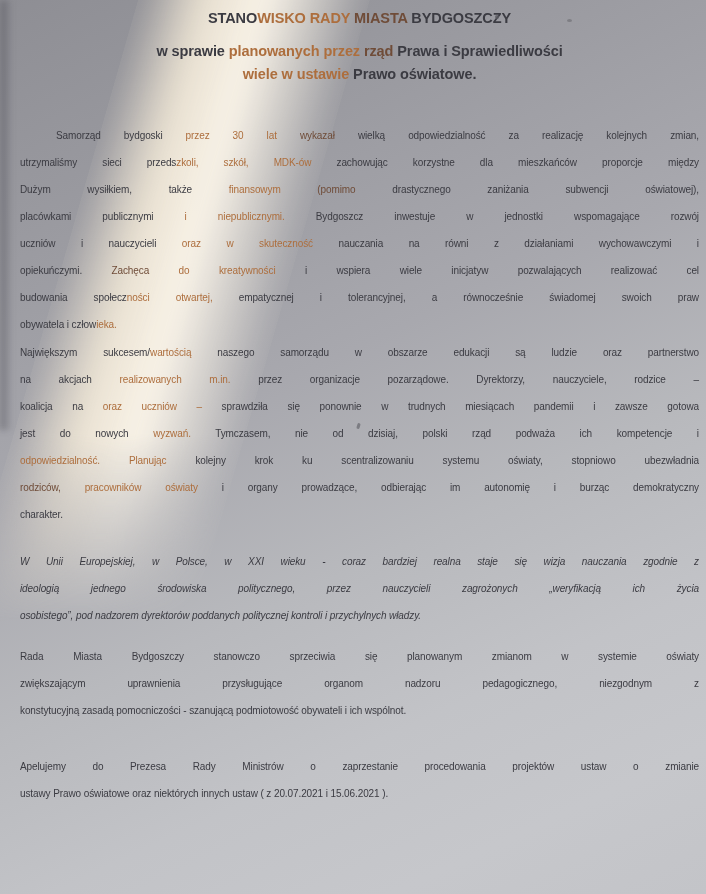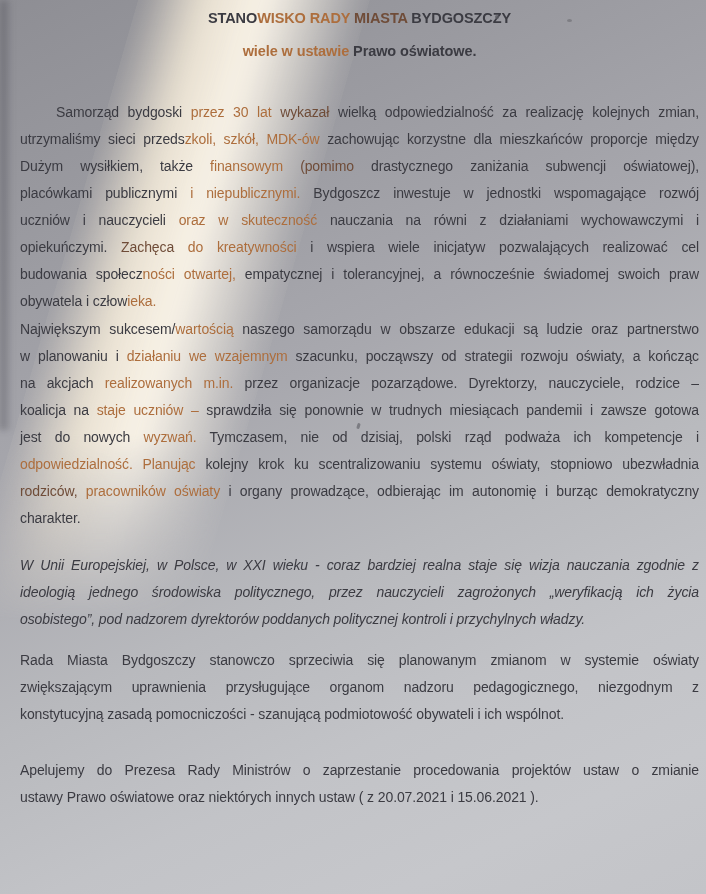--- a/index.html
+++ b/index.html
@@ -47,21 +47,21 @@
     background: linear-gradient(to right, rgba(45,45,54,0.4), rgba(45,45,54,0));
     filter: blur(3px);
   }
   .content {
     position: absolute;
     top: 0; left: 0; right: 0; bottom: 0;
     padding: 0 7px 0 20px;
     filter: blur(0.25px);
   }
   .line {
-    font-size: 14px;
+    font-size: 10px;
     line-height: 27px;
     color: var(--ink, #3b3b42);
     text-align: justify;
     text-align-last: justify;
     letter-spacing: -0.1px;
     white-space: normal;
   }
   .line.last { text-align-last: left; }
   .line.center { text-align: center; text-align-last: center; }
   .doc-title .line,
@@ -96,38 +96,38 @@
 
 <div class="photo">
   <div class="glare"></div>
   <div class="edge-shade"></div>
 
   <div class="content">
     <div class="doc-title">
         <div class="line center"><span class="seg-d">STANO</span><span class="seg-o">WISKO RADY </span><span class="seg-m">MIASTA </span><span class="seg-d">BYDGOSZCZY</span></div>
       </div>
     <div class="doc-subject">
+        <div class="line center"><span class="seg-d">w sprawie </span><span class="seg-o">planowanych przez </span><span class="seg-m">rząd </span><span class="seg-d">Prawa i Sprawiedliwości</span></div>
         <div class="line center"><span class="seg-o">wiele w ustawie </span><span class="seg-d">Prawo oświatowe.</span></div>
       </div>
     <div class="doc-body">
         <div class="para para-0">
           <div class="line"><span class="seg-d">Samorząd bydgoski </span><span class="seg-o">przez 30 lat </span><span class="seg-m">wykazał </span><span class="seg-d">wielką odpowiedzialność za realizację kolejnych zmian,</span></div>
           <div class="line"><span class="seg-d">utrzymaliśmy sieci przeds</span><span class="seg-o">zkoli, szkół, MDK-ów </span><span class="seg-d">zachowując korzystne dla mieszkańców proporcje między</span></div>
           <div class="line"><span class="seg-d">Dużym wysiłkiem, także </span><span class="seg-o">finansowym </span><span class="seg-m">(pomimo </span><span class="seg-d">drastycznego zaniżania subwencji oświatowej),</span></div>
           <div class="line"><span class="seg-d">placówkami publicznymi </span><span class="seg-o">i niepublicznymi. </span><span class="seg-d">Bydgoszcz inwestuje w jednostki wspomagające rozwój</span></div>
           <div class="line"><span class="seg-d">uczniów i nauczycieli </span><span class="seg-o">oraz w skuteczność </span><span class="seg-d">nauczania na równi z działaniami wychowawczymi i</span></div>
           <div class="line"><span class="seg-d">opiekuńczymi. </span><span class="seg-m">Zachęca </span><span class="seg-o">do kreatywności </span><span class="seg-d">i wspiera wiele inicjatyw pozwalających realizować cel</span></div>
           <div class="line"><span class="seg-d">budowania społecz</span><span class="seg-o">ności otwartej, </span><span class="seg-d">empatycznej i tolerancyjnej, a równocześnie świadomej swoich praw</span></div>
           <div class="line last"><span class="seg-d">obywatela i człow</span><span class="seg-o">ieka.</span></div>
         </div>
         <div class="para para-1">
           <div class="line"><span class="seg-d">Największym sukcesem/</span><span class="seg-o">wartością </span><span class="seg-d">naszego samorządu w obszarze edukacji są ludzie oraz partnerstwo</span></div>
-          <div class="line"><span class="seg-d">w planowaniu i </span><span class="seg-o">działaniu we wzajemnym </span><span class="seg-d">szacunku, począwszy od strategii rozwoju oświaty, a kończąc</span></div>
           <div class="line"><span class="seg-d">na akcjach </span><span class="seg-o">realizowanych m.in. </span><span class="seg-d">przez organizacje pozarządowe. Dyrektorzy, nauczyciele, rodzice –</span></div>
-          <div class="line"><span class="seg-d">koalicja na </span><span class="seg-o">staje uczniów – </span><span class="seg-d">sprawdziła się ponownie w trudnych miesiącach pandemii i zawsze gotowa</span></div>
+          <div class="line"><span class="seg-d">koalicja na </span><span class="seg-o">oraz uczniów – </span><span class="seg-d">sprawdziła się ponownie w trudnych miesiącach pandemii i zawsze gotowa</span></div>
           <div class="line"><span class="seg-d">jest do nowych </span><span class="seg-o">wyzwań. </span><span class="seg-d">Tymczasem, nie od dzisiaj, polski rząd podważa ich kompetencje i</span></div>
           <div class="line"><span class="seg-o">odpowiedzialność. Planując </span><span class="seg-d">kolejny krok ku scentralizowaniu systemu oświaty, stopniowo ubezwładnia</span></div>
           <div class="line"><span class="seg-m">rodziców, </span><span class="seg-o">pracowników oświaty </span><span class="seg-d">i organy prowadzące, odbierając im autonomię i burząc demokratyczny</span></div>
           <div class="line last"><span class="seg-d">charakter.</span></div>
         </div>
         <div class="para para-2">
           <div class="line"><span class="seg-d">W Unii Europejskiej, w Polsce, w XXI wieku - coraz bardziej realna staje się wizja nauczania zgodnie z</span></div>
           <div class="line"><span class="seg-d">ideologią jednego środowiska politycznego, przez nauczycieli zagrożonych „weryfikacją ich życia</span></div>
           <div class="line last"><span class="seg-d">osobistego”, pod nadzorem dyrektorów poddanych politycznej kontroli i przychylnych władzy.</span></div>
         </div>

